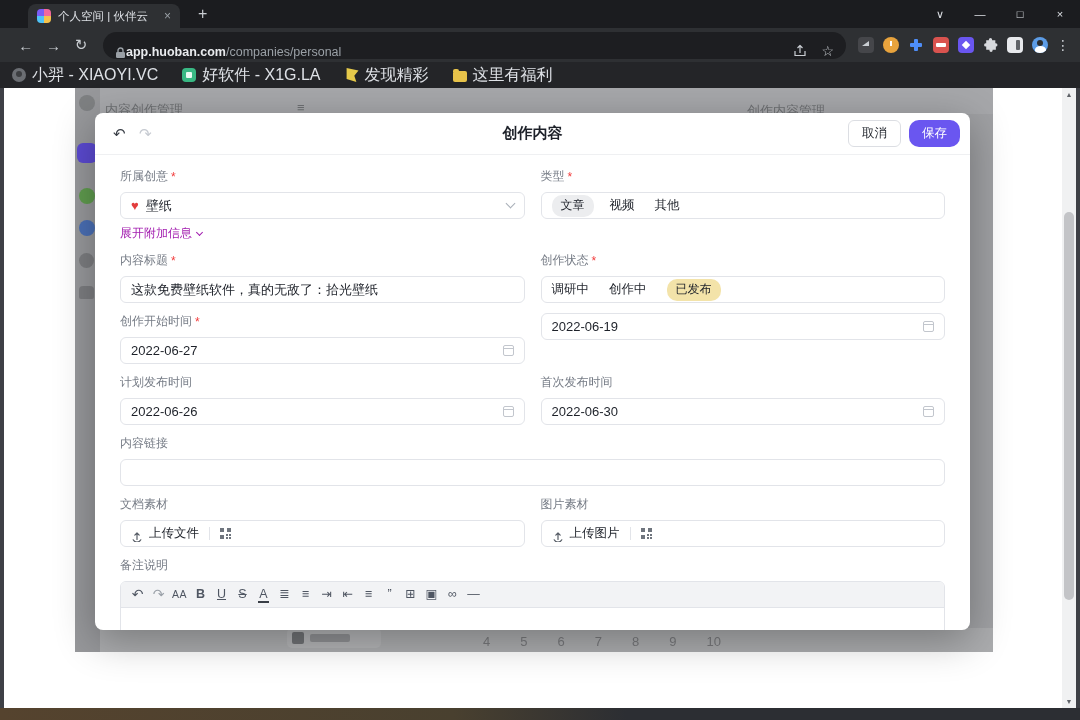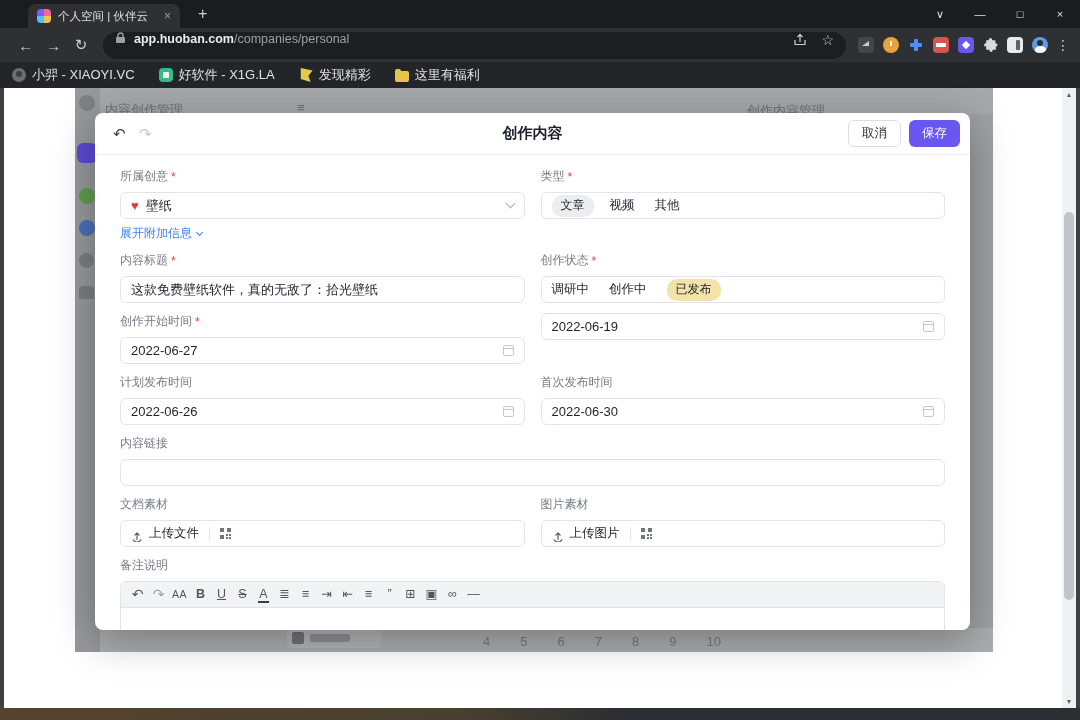--- a/index.html
+++ b/index.html
@@ -11,40 +11,40 @@
   .tab{position:absolute;left:28px;top:4px;width:152px;height:24px;background:#2E3033;border-radius:8px 8px 0 0;display:flex;align-items:center;padding:0 9px;gap:7px}
   .favicon{width:14px;height:14px;border-radius:4px;background:conic-gradient(#F2689C 0 25%,#F5C24B 25% 50%,#4EC3F7 50% 75%,#7B5CF5 75% 100%);flex:none}
   .tab-title{font-size:11.5px;color:#DEE1E6;white-space:nowrap;overflow:hidden;flex:1}
   .tab-close{color:#9AA0A6;font-size:12px;line-height:1;cursor:pointer}
   .newtab{position:absolute;left:198px;top:5px;color:#C9CDD2;font-size:16px;cursor:pointer}
   .win-controls{position:absolute;right:0;top:0;height:28px;display:flex}
   .win-controls span{width:40px;text-align:center;line-height:28px;color:#DEE1E6;font-size:11px;cursor:pointer}
 
   .toolbar{position:absolute;top:28px;left:0;right:0;height:34px;background:#2E3033;display:flex;align-items:center;padding-left:12px}
   .navbtn{color:#C9CDD2;font-size:15px;width:28px;text-align:center;cursor:pointer}
-  .omnibox{margin-left:8px;width:752px;height:27px;border-radius:14px;background:#1D1E21;display:flex;align-items:flex-start;padding:0 12px;gap:8px}
+  .omnibox{margin-left:8px;width:752px;height:27px;border-radius:14px;background:#1D1E21;display:flex;align-items:flex-end;padding:0 12px;}
   .lock{flex:none}
   .url{font-size:12.5px;white-space:nowrap}
   .url .domain{color:#E8EAED;font-weight:bold}
   .url .path{color:#9AA0A6}
   .omni-right{margin-left:auto;display:flex;align-items:center;gap:14px}
   .star{color:#C9CDD2;font-size:14px;cursor:pointer}
   .ext-row{margin-left:12px;display:flex;align-items:center;gap:9px}
   .ext{width:16px;height:16px;border-radius:4px;position:relative;cursor:pointer;flex:none}
   .ext-shot{background:#45464A}.ext-shot::after{content:'';position:absolute;left:4px;top:4px;width:7px;height:5px;background:#C9CDD2;clip-path:polygon(0 100%,100% 0,100% 100%)}
   .ext-clock{background:#E8A33D;border-radius:50%}.ext-clock::after{content:'';position:absolute;left:7px;top:4px;width:2px;height:5px;background:#fff}
   .ext-plus{background:transparent}.ext-plus::before{content:'';position:absolute;left:6px;top:2px;width:4px;height:12px;background:#4E8DF7;border-radius:1px}.ext-plus::after{content:'';position:absolute;left:2px;top:6px;width:12px;height:4px;background:#4E8DF7;border-radius:1px}
   .ext-red{background:#D9534F}.ext-red::after{content:'';position:absolute;left:3px;top:6px;width:10px;height:4px;background:#fff;border-radius:1px}
   .ext-purple{background:#6A56F0}.ext-purple::after{content:'';position:absolute;left:5px;top:5px;width:6px;height:6px;background:#fff;transform:rotate(45deg)}
   .ext-panel{background:#E8EAED}.ext-panel::after{content:'';position:absolute;right:3px;top:3px;width:4px;height:10px;background:#5F6368;border-radius:1px}
   .ext-avatar{background:#5C9CE6;border-radius:50%;overflow:hidden}.ext-avatar::before{content:'';position:absolute;left:5px;top:3px;width:6px;height:6px;border-radius:50%;background:#2b2d30}.ext-avatar::after{content:'';position:absolute;left:2.5px;top:9px;width:11px;height:7px;border-radius:50% 50% 0 0;background:#fff}
   .menu-dots{color:#C9CDD2;font-size:14px;margin:0 10px 0 8px;cursor:pointer}
 
   .bookmarks{position:absolute;top:62px;left:0;right:0;height:26px;background:#242528;display:flex;align-items:center;gap:24px;padding-left:12px}
-  .bm{display:flex;align-items:center;gap:6px;font-size:13px;color:#DEE1E6;cursor:pointer}
+  .bm{display:flex;align-items:center;gap:6px;font-size:16px;color:#DEE1E6;cursor:pointer}
   .bm-ic{width:14px;height:14px;flex:none;position:relative}
   .bm-avatar{border-radius:50%;background:#6B6E73}.bm-avatar::after{content:'';position:absolute;left:4px;top:3px;width:6px;height:6px;border-radius:50%;background:#3c3e41}
   .bm-green{border-radius:4px;background:#39B984}.bm-green::after{content:'';position:absolute;left:4px;top:4px;width:6px;height:6px;background:#E9FBF2;border-radius:1px}
   .bm-flag{background:#E5C94A;clip-path:polygon(15% 0,100% 18%,70% 55%,85% 100%,15% 78%)}
   .bm-folder{background:#E8C34A;border-radius:2px;height:11px;margin-top:2px}.bm-folder::before{content:'';position:absolute;left:0;top:-2px;width:6px;height:3px;background:#E8C34A;border-radius:2px 2px 0 0}
 
   
   .page{position:absolute;top:88px;left:4px;right:4px;bottom:12px;background:#fff}
   .bottom-bar{position:absolute;bottom:0;left:0;right:0;height:12px;background:linear-gradient(90deg,#55432E 0%,#49402F 42%,#2C2E33 58%,#2C2E33 100%)}
 
@@ -217,37 +217,37 @@
 </div>
 <div class="bottom-bar"></div>
 
 <div class="modal">
   <div class="m-head">
     <span class="hist undo">↶</span>
     <span class="hist redo">↷</span>
     <span class="m-title">创作内容</span>
     <div class="m-actions">
       <button class="btn btn-cancel">取消</button>
-      <button class="btn btn-save accent-bg" style="background: rgb(106, 86, 240);">保存</button>
+      <button class="btn btn-save accent-bg" style="background: rgb(106, 86, 240); border-radius: 10px;">保存</button>
     </div>
   </div>
 
   <div class="m-body">
 
     <div>
       <span class="f-label">
           <span>所属创意</span>
           <span class="req">*</span>
         </span>
       <div class="ctrl">
         <span class="heart" style="color: rgb(226, 61, 61);">♥</span>
         <span>壁纸</span>
         <span class="chev"></span>
       </div>
-      <span class="expand-link accent-fg" style="color: #3b82f6;">
+      <span class="expand-link accent-fg" style="color: #a21caf;">
           <span>展开附加信息</span>
           <span class="chev-s"></span>
         </span>
     </div>
 
     <div>
       <span class="f-label">
           <span>类型</span>
           <span class="req">*</span>
         </span>

